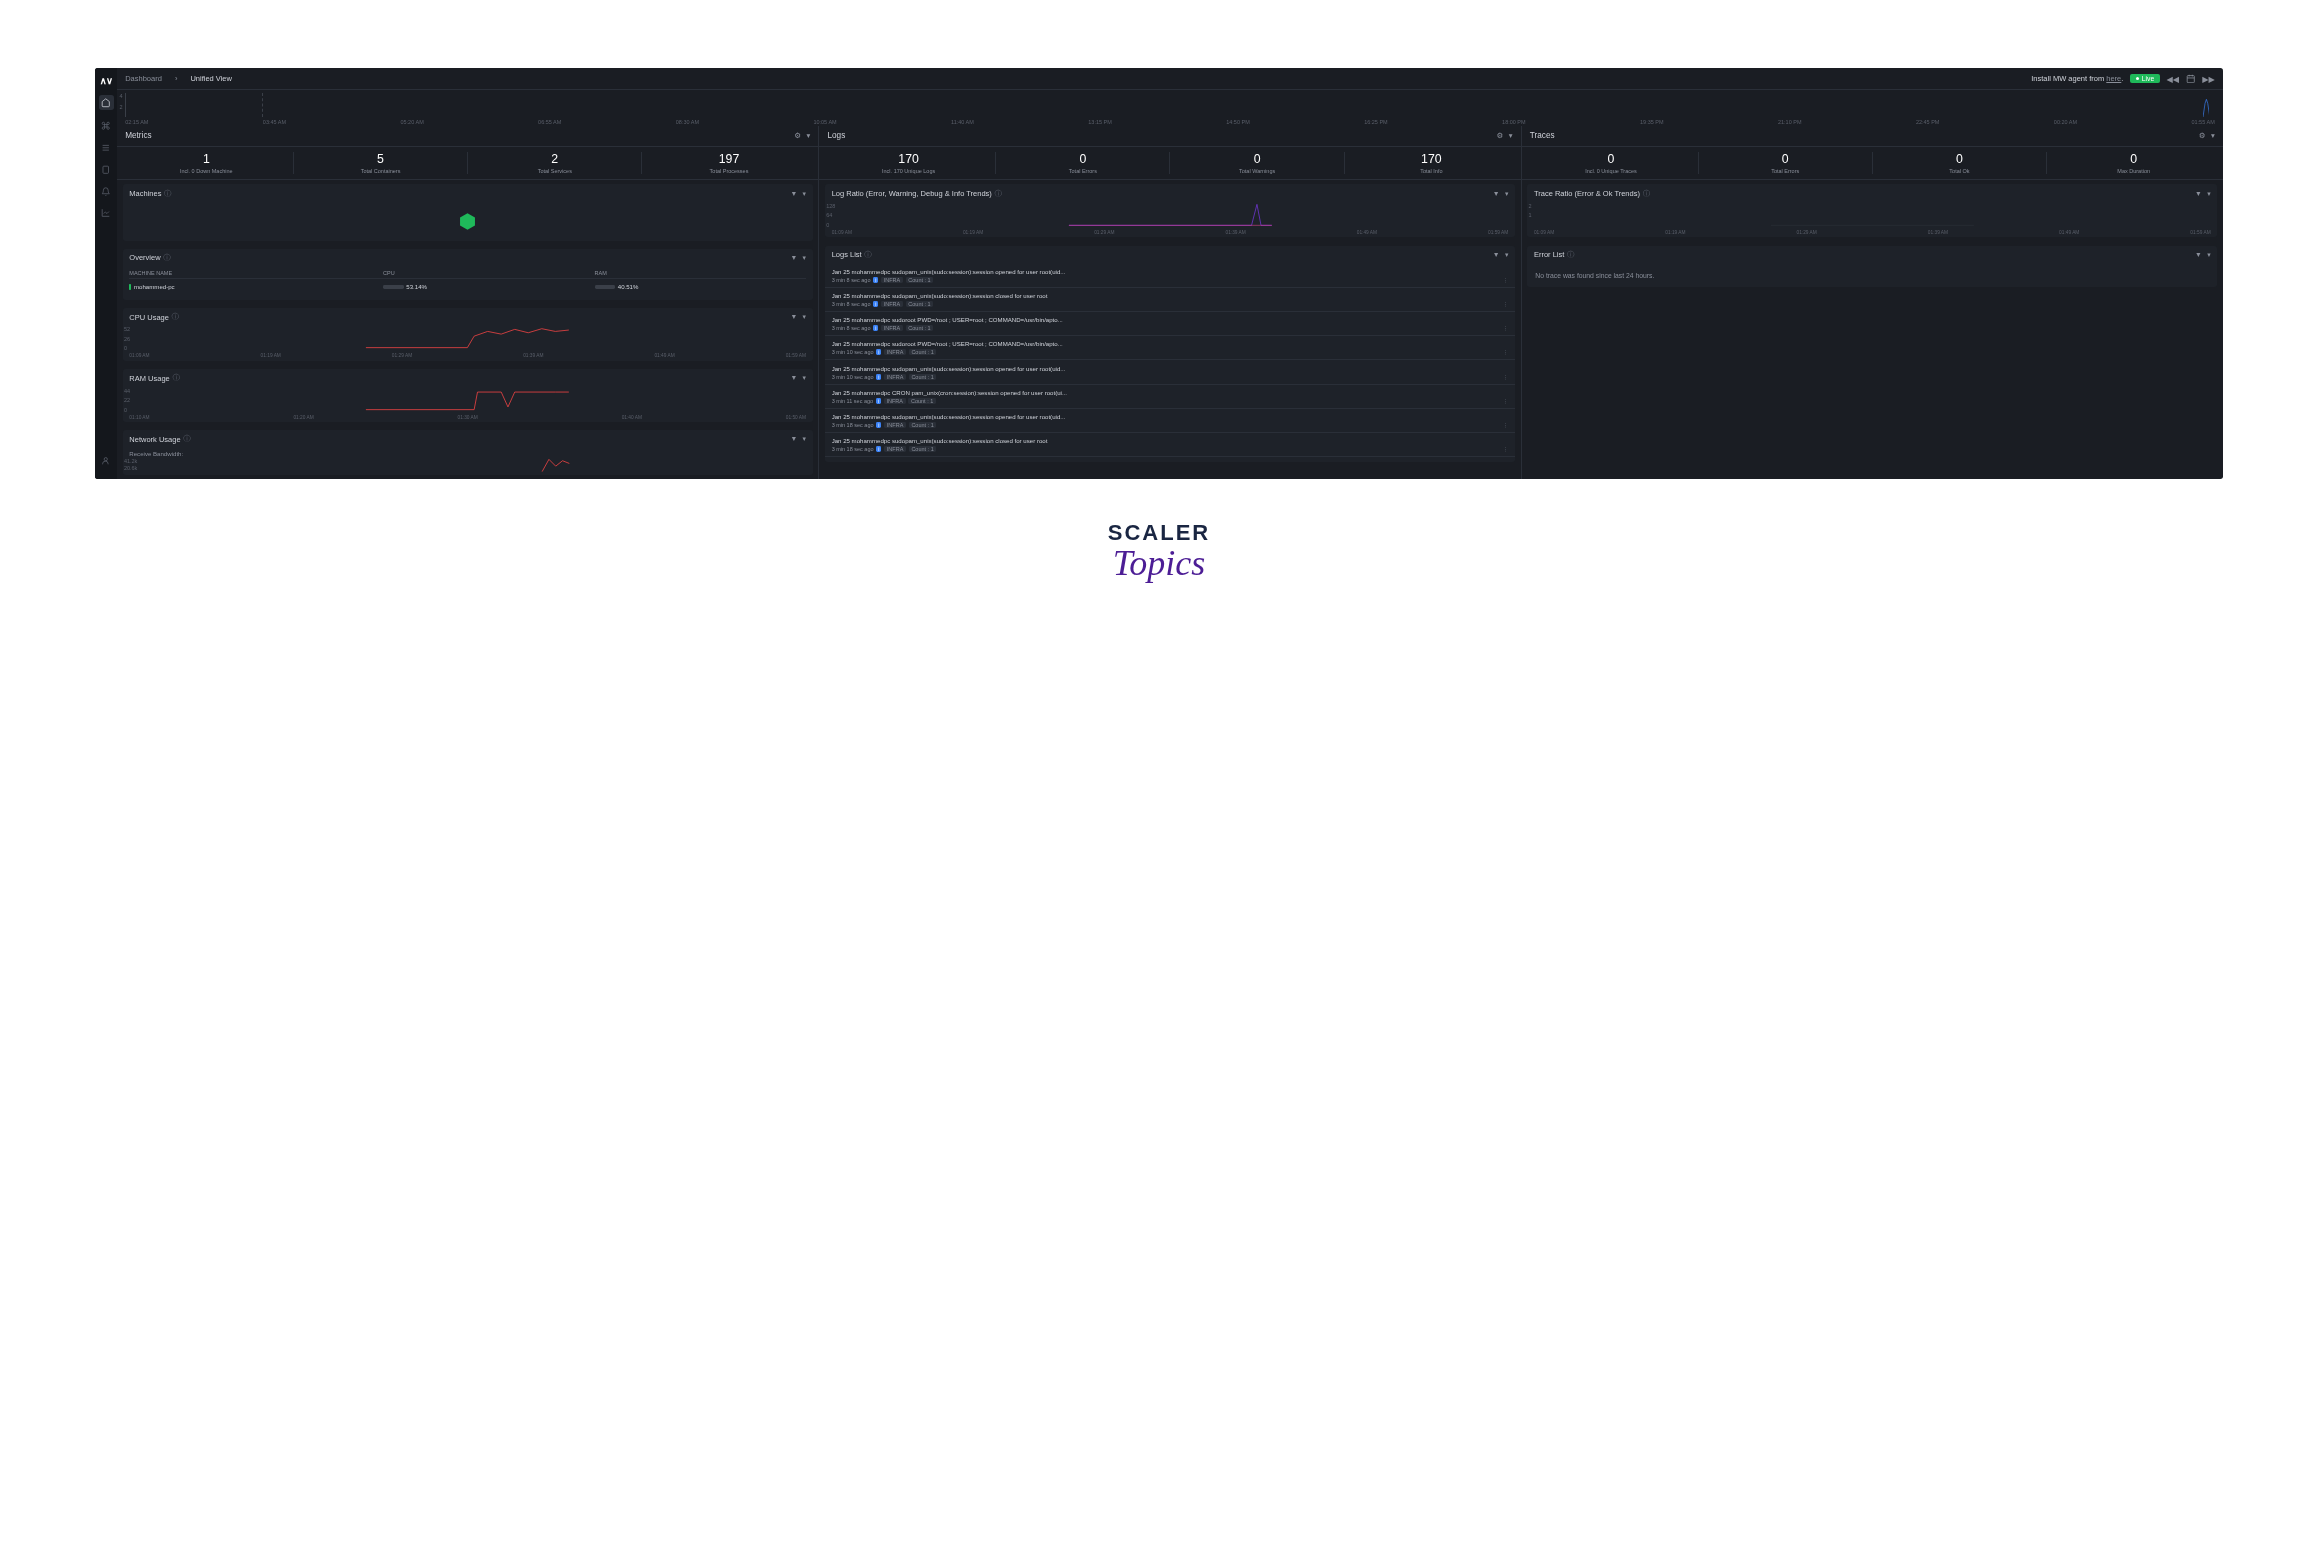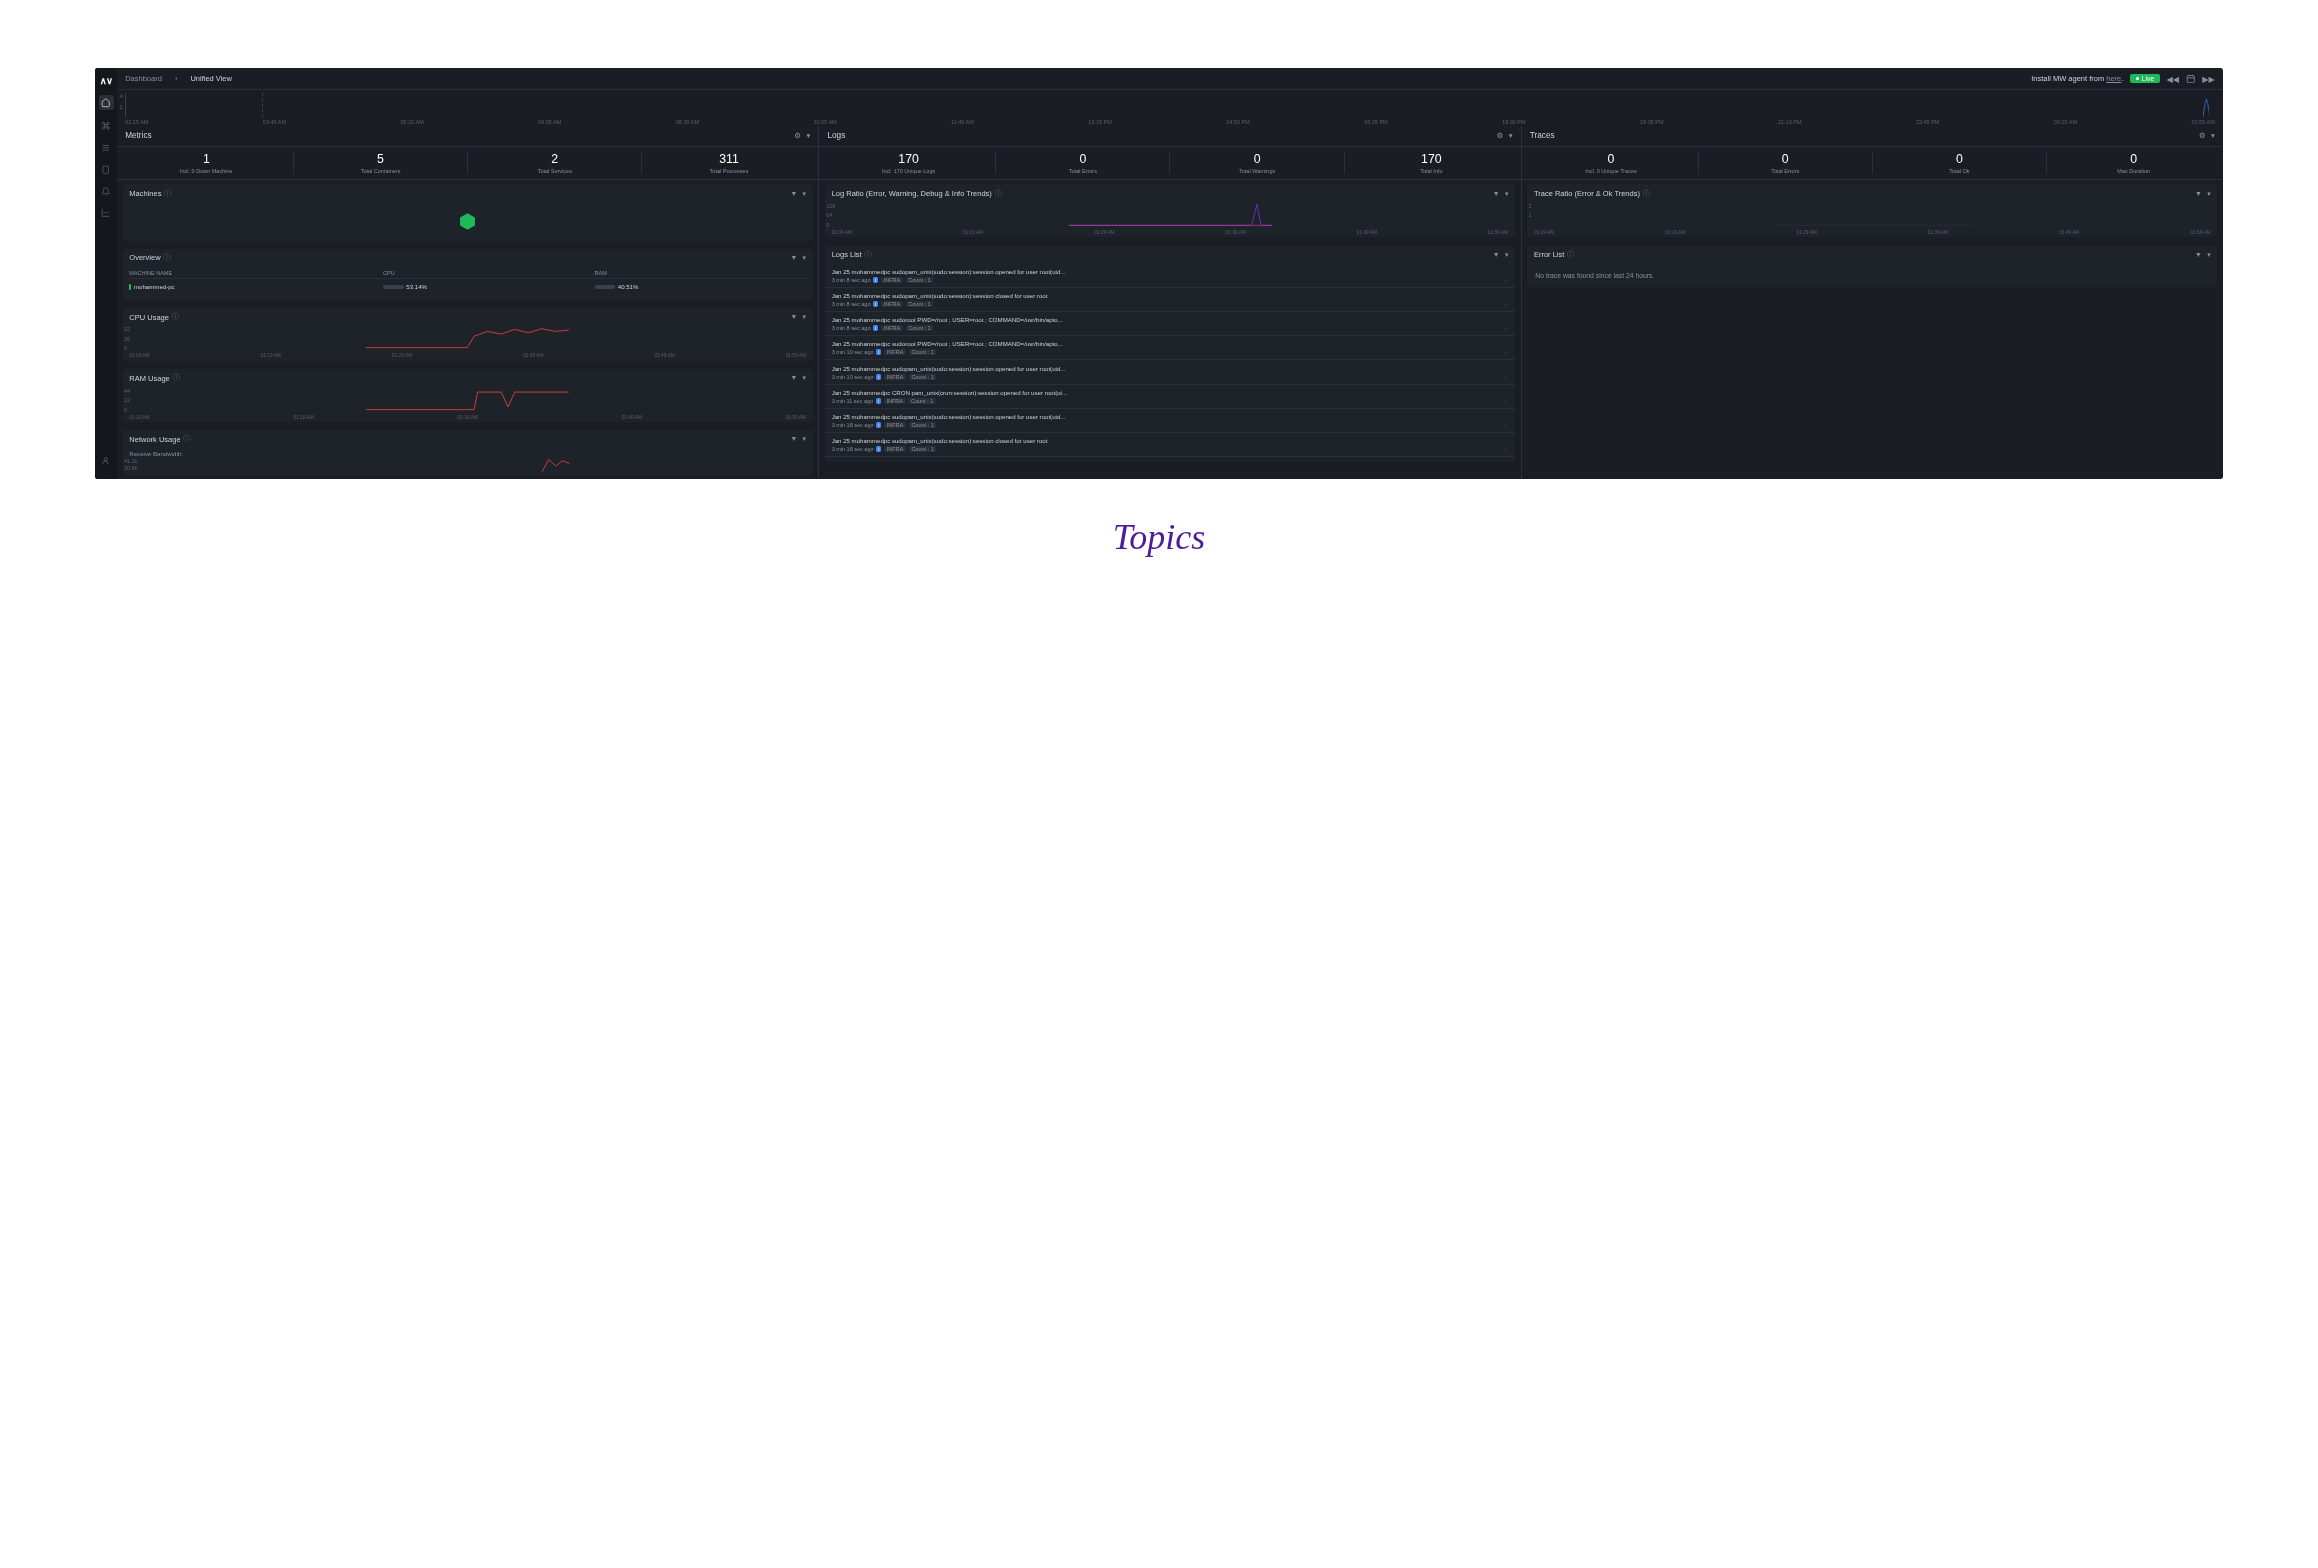--- a/index.html
+++ b/index.html
@@ -182,21 +182,21 @@
             </div>
             <div class="stat">
               <div class="stat-val">5</div>
               <div class="stat-lbl">Total Containers</div>
             </div>
             <div class="stat">
               <div class="stat-val">2</div>
               <div class="stat-lbl">Total Services</div>
             </div>
             <div class="stat">
-              <div class="stat-val">311</div>
+              <div class="stat-val">197</div>
               <div class="stat-lbl">Total Processes</div>
             </div>
           </div>
 
  <div class="card">
   <div class="card-head">
               <span>Machines</span>
               <span class="info">ⓘ</span>
    <span class="card-head-ico">
                 <span>▼</span>
@@ -529,15 +529,16 @@
             </div>
   <div class="empty">No trace was found since last 24 hours.</div>
  </div>
 </div>
 
 </div>
 </div>
 </div>
 
 <div class="brand">
+ <div class="brand-main">SCALER</div>
  <div class="brand-sub">Topics</div>
 </div>
 
 
 </body></html>

